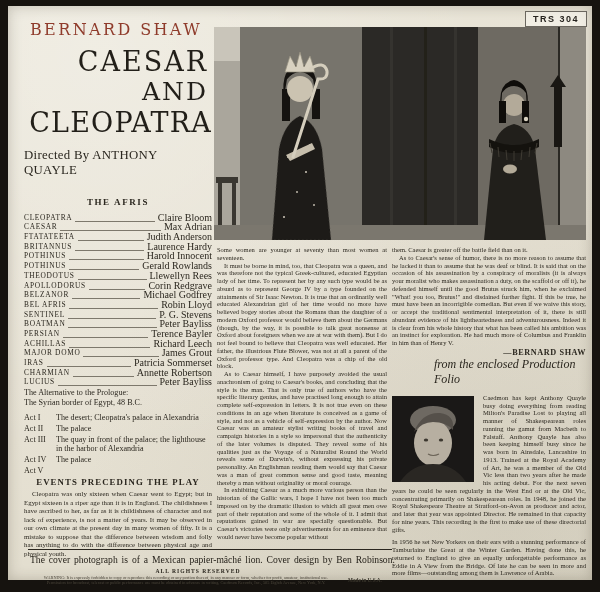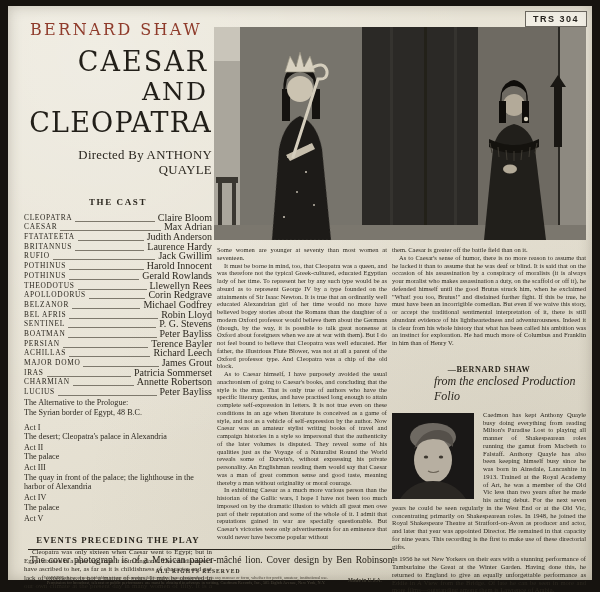--- a/index.html
+++ b/index.html
@@ -30,43 +30,43 @@
   .left-col{position:absolute;left:16px;top:14px;width:188px;}
   .author{
     text-align:center;padding-right:4px;
     font-size:16px;letter-spacing:2.4px;color:#8f3b2b;
     font-family:"DejaVu Serif", serif;
   }
   .title{margin-top:7px;text-align:right;font-family:"DejaVu Serif", serif;color:#221f19;}
   .title .t1{font-size:27px;letter-spacing:2px;line-height:31px;padding-right:4px;}
   .title .t2{font-size:25px;letter-spacing:2px;line-height:29px;padding-right:4px;}
   .title .t3{font-size:27px;letter-spacing:1.2px;line-height:33px;}
-  .directed{margin-top:9px;font-size:12.8px;letter-spacing:0.3px;color:#2a261f;text-align:right;}
+  .directed{margin-top:9px;font-size:12.8px;letter-spacing:0.3px;color:#2a261f;}
   .cast-head{margin-top:19px;text-align:center;font-size:9px;font-weight:bold;letter-spacing:1.6px;}
   .cast-list{margin-top:5px;}
   .cast-row{display:flex;align-items:flex-end;height:9.7px;}
   .cast-role{font-size:7.4px;letter-spacing:0.7px;white-space:nowrap;line-height:8px;}
   .cast-lead{flex:1;border-bottom:0.8px solid #7d786c;margin:0 3px;height:7px;min-width:8px;}
   .cast-actor{font-size:10px;white-space:nowrap;line-height:8px;}
   .prologue{margin-top:2px;font-size:8.1px;line-height:9.8px;}
   .acts{margin-top:5px;}
-  .act-row{display:flex;font-size:8.1px;line-height:9.4px;margin-bottom:1.6px;flex-direction:column;}
+  .act-row{display:flex;font-size:8.1px;line-height:9.4px;margin-bottom:1.6px;}
   .act-label{width:32px;flex:none;}
   .act-desc{flex:1;}
-  .events-head{margin-top:12px;text-align:center;font-size:8.8px;font-weight:bold;letter-spacing:1.1px;}
+  .events-head{margin-top:1px;text-align:center;font-size:8.8px;font-weight:bold;letter-spacing:1.1px;}
   .events-body{margin-top:3px;font-size:6.9px;line-height:8.5px;text-align:justify;text-indent:8px;}
   
   .still{position:absolute;left:206px;top:21px;width:372px;height:213px;background:#3e3b36;}
   .still svg{display:block;}
   
   .mid-col{position:absolute;left:209px;top:240px;width:170px;}
   .right-col{position:absolute;left:384px;top:240px;width:194px;}
   .essay p{margin:0;font-size:6.5px;line-height:7.75px;text-align:justify;}
   .essay p.ind{text-indent:7px;}
-  .sig-name{margin-top:18px;text-align:center;font-size:8.2px;font-weight:bold;letter-spacing:0.6px;}
+  .sig-name{margin-top:1px;text-align:right;font-size:8.2px;font-weight:bold;letter-spacing:0.6px;}
   .sig-src{text-align:left;margin-left:42px;font-size:12px;font-style:italic;}
   .bio{margin-top:7px;}
   .bio .photo{
     float:left;width:82px;height:86px;margin:2px 9px 3px 0;
     background:#181614;
   }
   .bio p{margin:0;font-size:6.6px;line-height:7.75px;text-align:justify;}
   .bio p + p{margin-top:5px;}
   
   .foot-rule{position:absolute;left:20px;top:543px;width:364px;border-top:1.6px solid #2a261f;}
@@ -84,46 +84,41 @@
 
   <div class="left-col">
     <div class="author">BERNARD SHAW</div>
     <div class="title">
       <div class="t1">CAESAR</div>
       <div class="t2">AND</div>
       <div class="t3">CLEOPATRA</div>
     </div>
     <div class="directed">Directed By ANTHONY QUAYLE</div>
 
-    <div class="cast-head">THE CAST</div>
+    <div class="cast-head">THE AFRIS</div>
     <div class="cast-list">
       <div class="cast-row">
           <span class="cast-role">CLEOPATRA</span>
           <span class="cast-lead"></span>
           <span class="cast-actor">Claire Bloom</span>
         </div>
       <div class="cast-row">
           <span class="cast-role">CAESAR</span>
           <span class="cast-lead"></span>
           <span class="cast-actor">Max Adrian</span>
         </div>
       <div class="cast-row">
           <span class="cast-role">FTATATEETA</span>
           <span class="cast-lead"></span>
           <span class="cast-actor">Judith Anderson</span>
         </div>
       <div class="cast-row">
           <span class="cast-role">BRITANNUS</span>
           <span class="cast-lead"></span>
           <span class="cast-actor">Laurence Hardy</span>
-        </div>
-      <div class="cast-row">
-          <span class="cast-role">RUFIO</span>
-          <span class="cast-lead"></span>
-          <span class="cast-actor">Jack Gwillim</span>
         </div>
       <div class="cast-row">
           <span class="cast-role">POTHINUS</span>
           <span class="cast-lead"></span>
           <span class="cast-actor">Harold Innocent</span>
         </div>
       <div class="cast-row">
           <span class="cast-role">POTHINUS</span>
           <span class="cast-lead"></span>
           <span class="cast-actor">Gerald Rowlands</span>

